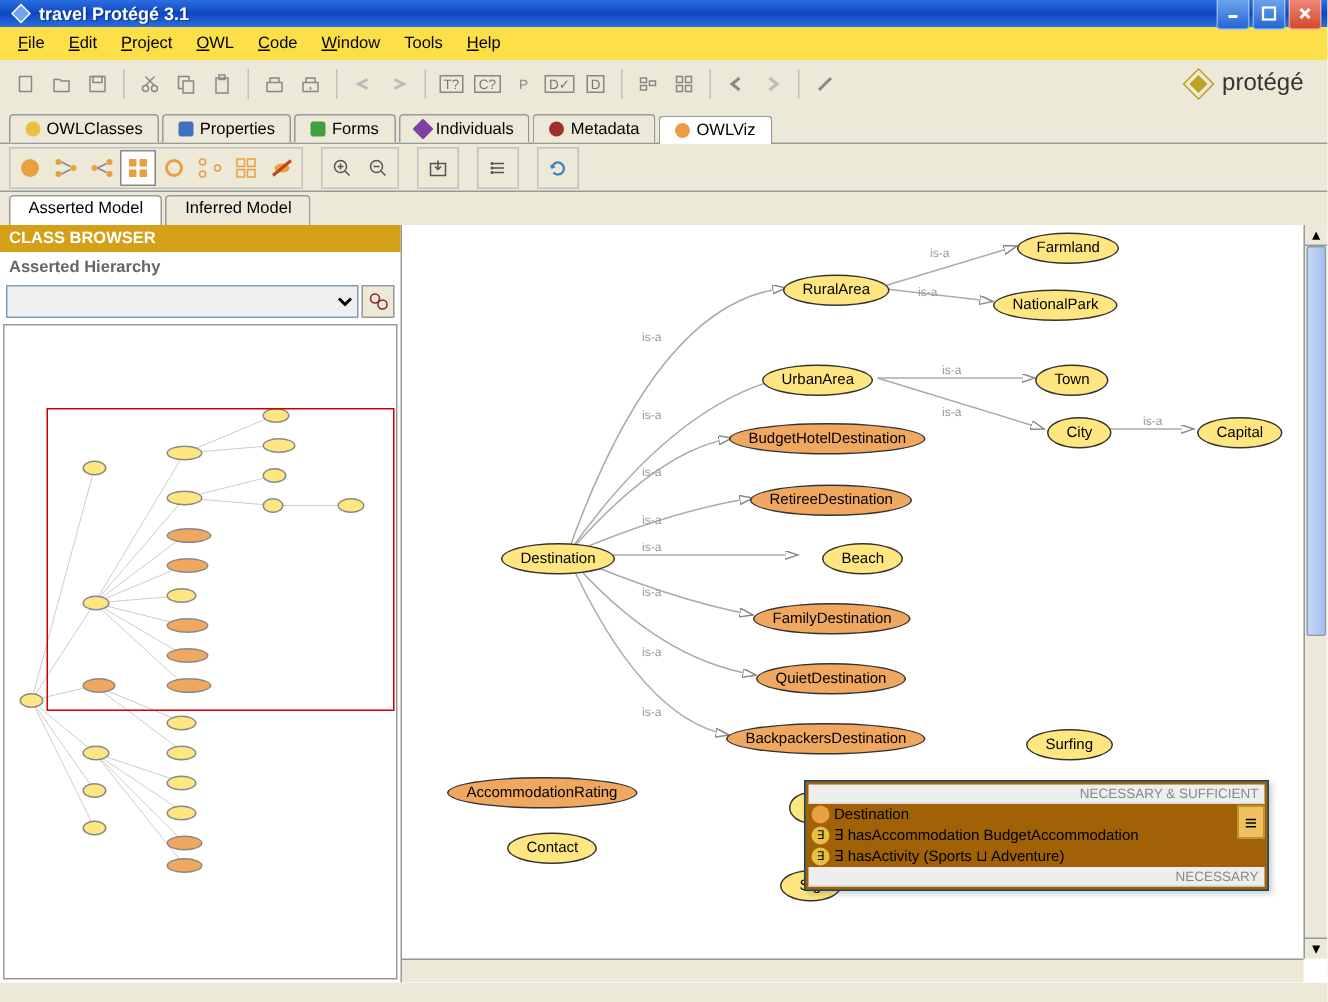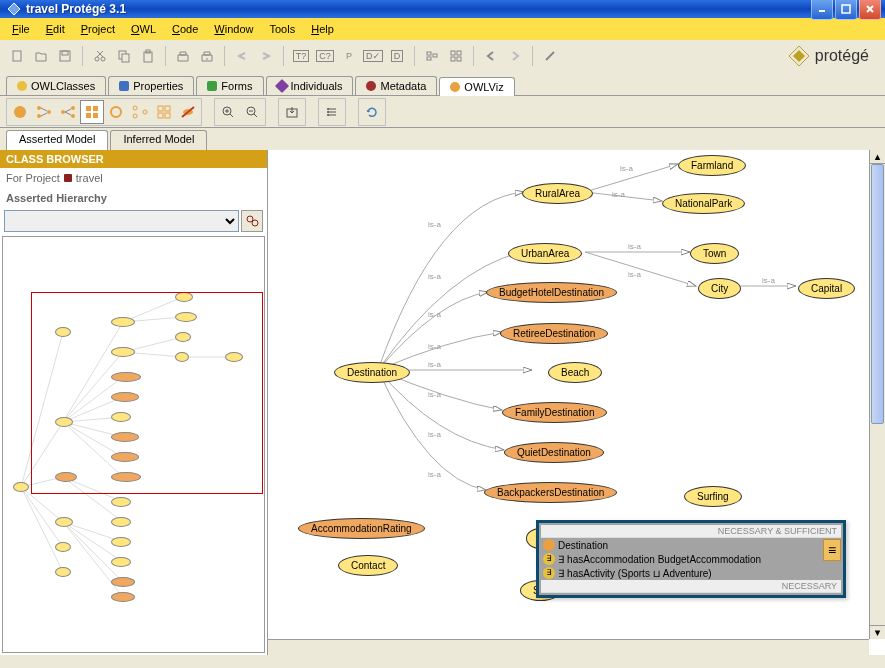--- a/index.html
+++ b/index.html
@@ -72,21 +72,21 @@
     .node { position: absolute; border: 1px solid #333; border-radius: 50%; background: #ffe680; padding: 4px 12px; font-size: 10px; text-align: center; white-space: nowrap; }
     .node.orange { background: #f0a860; }
     .edge-label { position: absolute; font-size: 8px; color: #999; }
     
     
     .mini { position: absolute; background: #ffe680; border: 1px solid #888; border-radius: 50%; }
     .mini.orange { background: #f0a860; }
     .overview-rect { position: absolute; border: 1px solid #cc0000; }
     
     
-    .tooltip { position: absolute; background: #a3a3a3; border: 3px solid #0c4a6e; padding: 2px; font-size: 10px; box-shadow: 2px 2px 4px rgba(0,0,0,0.2); min-width: 310px; }
+    .tooltip { position: absolute; background: #a16207; border: 1px solid #0c4a6e; padding: 2px; font-size: 10px; box-shadow: 2px 2px 4px rgba(0,0,0,0.2); min-width: 310px; }
     .tooltip-row { display: flex; align-items: center; gap: 3px; padding: 1px 2px; }
     .tooltip-hdr { background: #eee; color: #888; font-size: 9px; text-align: right; padding: 1px 4px; border-bottom: 1px solid #ddd; }
     .tt-icon { width: 12px; height: 12px; border-radius: 50%; display: inline-block; }
     .tt-equiv { position: absolute; right: 2px; top: 16px; width: 18px; height: 22px; background: #f0c060; border: 1px solid #c09030; display: flex; align-items: center; justify-content: center; font-size: 14px; }
     
     svg { overflow: visible; }
   </style>
 </head>
 <body>
 
@@ -383,25 +383,20 @@
 
 <div class="sub-tabs">
   <div class="sub-tab active">Asserted Model</div>
   <div class="sub-tab">Inferred Model</div>
 </div>
 
 <div class="content">
 
   <div class="sidebar">
     <div class="sb-header">CLASS BROWSER</div>
-    <div class="sb-project">
-      <span>For Project</span>
-      <span class="dot"></span>
-      <span>travel</span>
-    </div>
     <div class="sb-hier">Asserted Hierarchy</div>
     <div class="sb-search">
       <select></select>
       <div class="sb-search-btn">
           <svg width="12" height="12">
             <circle cx="4" cy="4" r="3" fill="none" stroke="#8b2020"></circle>
             <circle cx="9" cy="8" r="3" fill="none" stroke="#8b2020"></circle>
             <line x1="6" y1="6" x2="7" y2="6" stroke="#8b2020"></line>
           </svg>
         </div>

